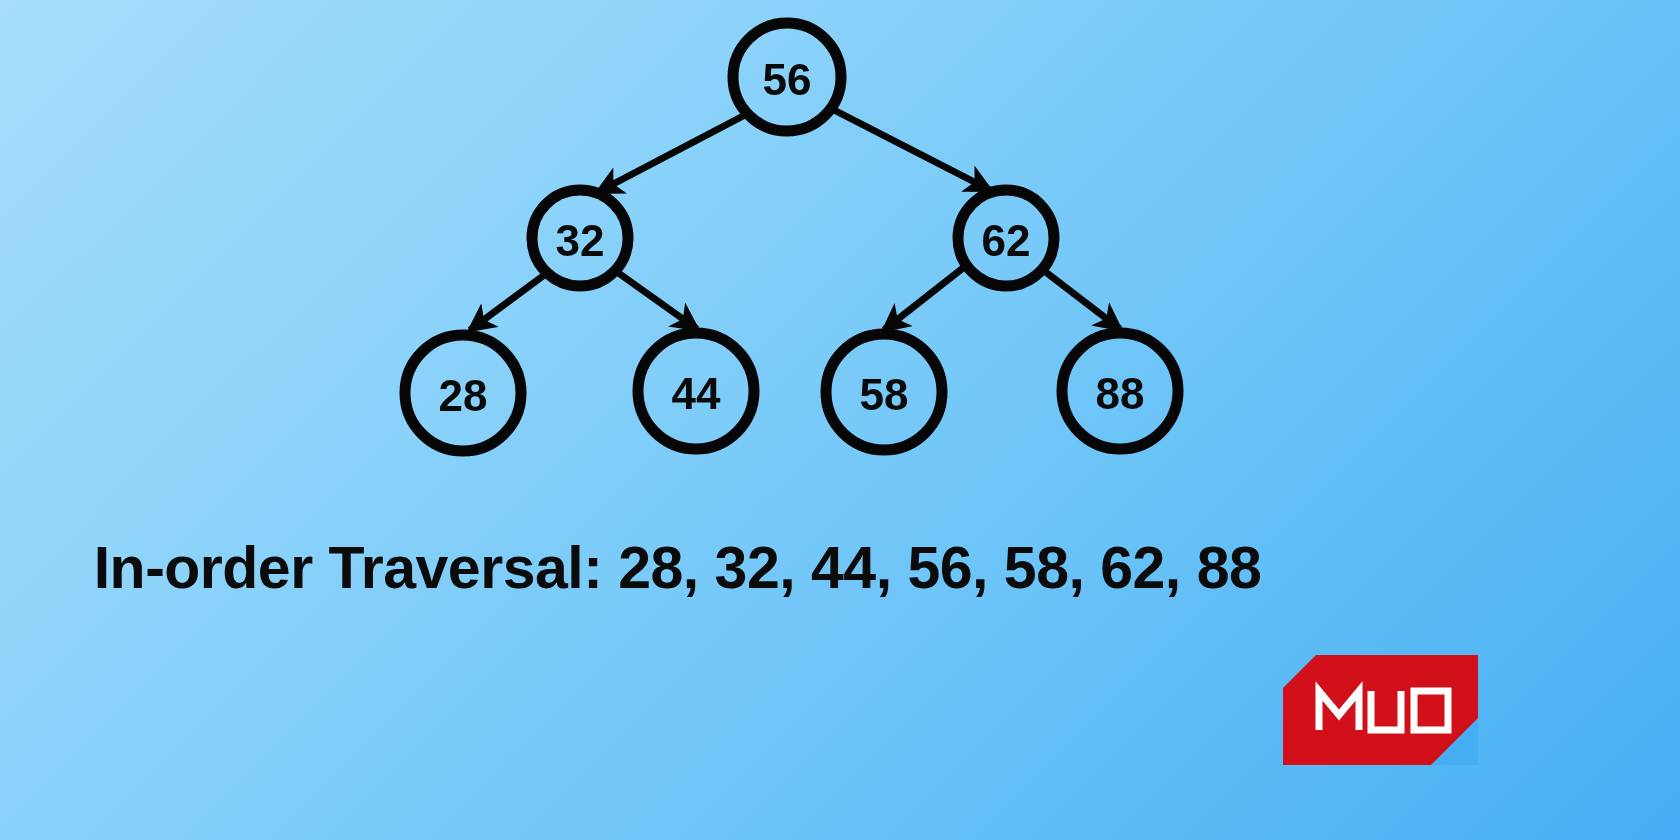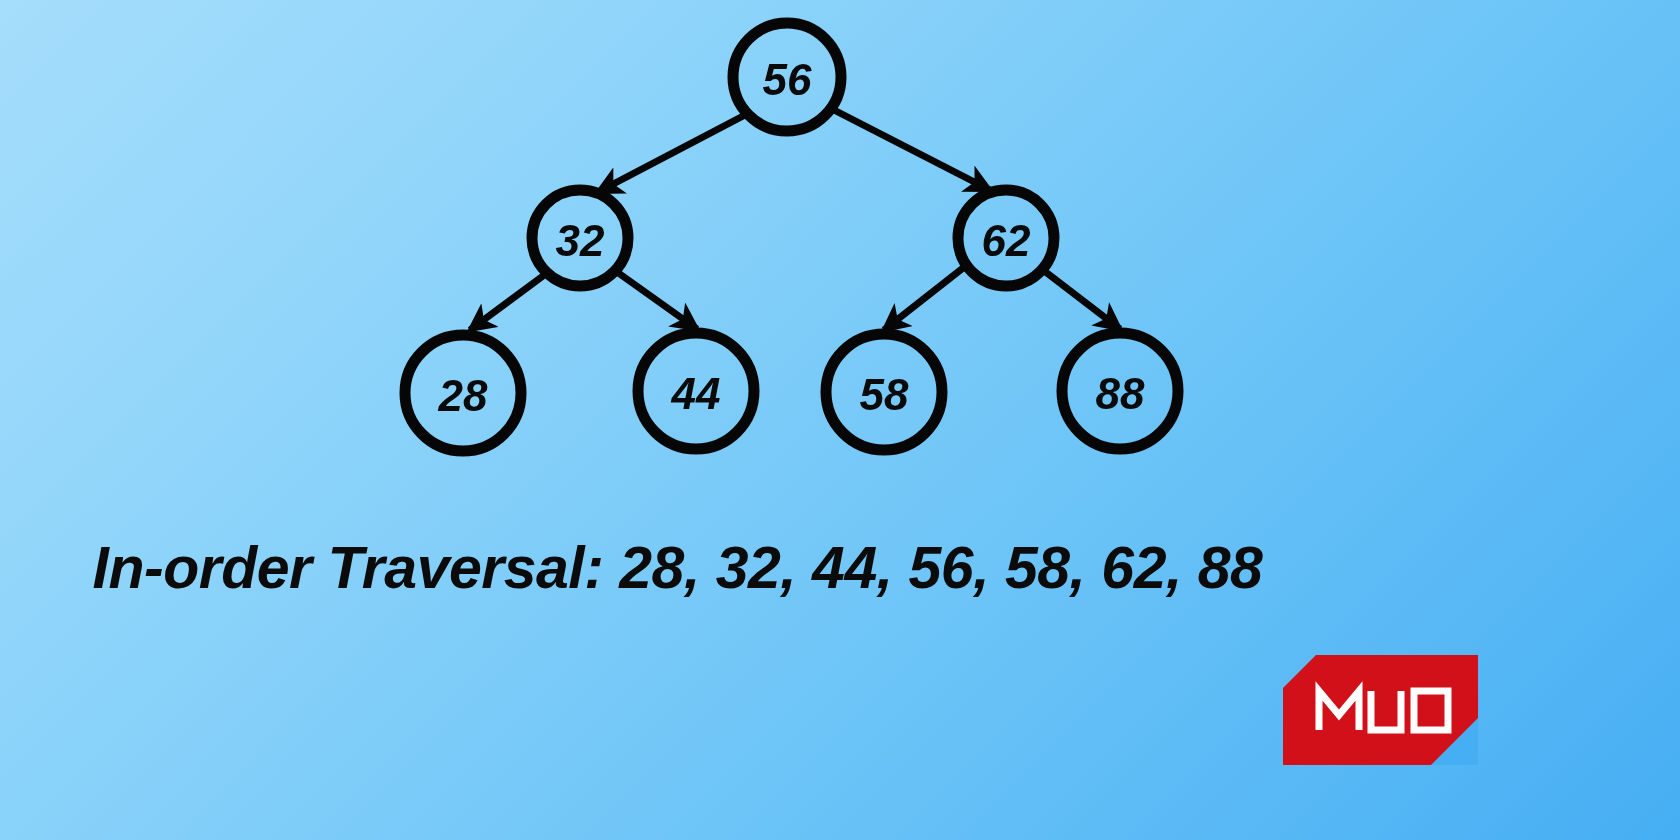--- a/index.html
+++ b/index.html
@@ -12,21 +12,20 @@
     overflow: hidden;
     font-family: "Liberation Sans", sans-serif;
     background: #7ecdf6;
   }
   #stage {
     position: relative;
     width: 1680px;
     height: 840px;
     background: linear-gradient(135deg, #a5ddfb 0%, #8ed4fa 28%, #6cc4f7 62%, #46aef3 100%);
     overflow: hidden;
-    font-style: italic;
   }
   #tree-svg {
     position: absolute;
     left: 0;
     top: 0;
     width: 1680px;
     height: 840px;
   }
   .node-circle {
     fill: none;

